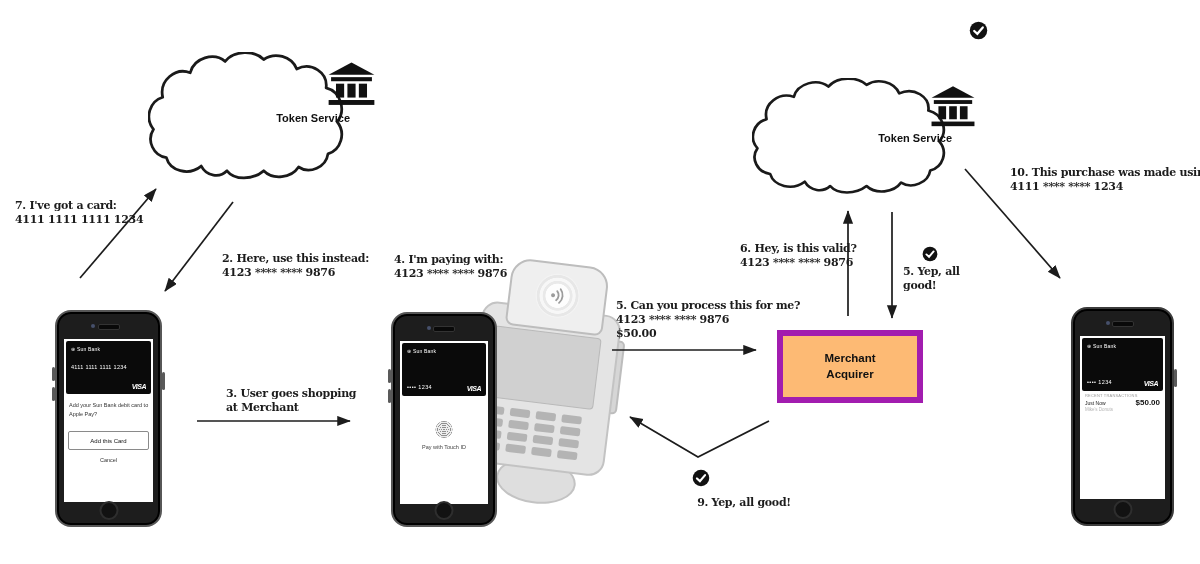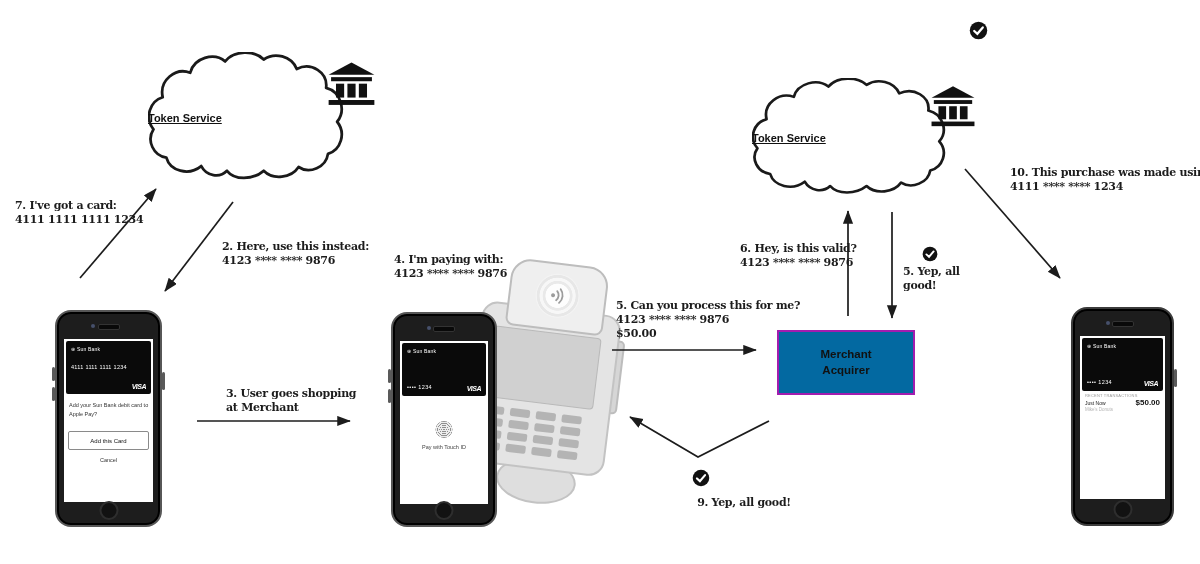--- a/index.html
+++ b/index.html
@@ -2,49 +2,49 @@
 <html><head>
 <meta charset="utf-8">
 <style>
   html,body{margin:0;padding:0;background:#fff;}
   #canvas{position:relative;width:1200px;height:564px;background:#fff;overflow:hidden;
           font-family:"Liberation Sans",sans-serif;}
   
   .txt{position:absolute;z-index:6;font-family:"DejaVu Serif",serif;font-weight:700;
        font-size:11px;line-height:14px;letter-spacing:-0.3px;color:#1c1c1c;white-space:nowrap;}
   .t1{left:15px;top:199px;}
-  .t2{left:222px;top:240px;}
+  .t2{left:222px;top:252px;}
   .t3{left:226px;top:387px;}
   .t4{left:394px;top:253px;}
   .t5{left:616px;top:299px;}
   .t6{left:740px;top:242px;}
   .t7{left:825px;top:44px;}
   .t8{left:903px;top:265px;}
   .t9{left:688px;top:496px;width:112px;text-align:center;}
   .t10{left:1010px;top:166px;}
   
   .overlay{position:absolute;left:0;top:0;z-index:4;pointer-events:none;}
   
   .cloud{position:absolute;z-index:1;}
   .cloud1{left:148px;top:52px;width:202px;height:132px;}
   .cloud2{left:752px;top:78px;width:200px;height:120px;}
   .cloud svg{position:absolute;left:0;top:0;width:100%;height:100%;}
   .cloud-label{position:absolute;left:0;right:0;top:50%;transform:translateY(-50%);
-       text-align:left;font-weight:700;font-size:11px;color:#111;text-decoration:underline;}
+       text-align:right;font-weight:700;font-size:11px;color:#111;}
   .bank{position:absolute;z-index:2;}
   .bank1{left:327px;top:62px;width:49px;height:45px;}
   .bank2{left:930px;top:86px;width:46px;height:42px;}
   
   .check{position:absolute;z-index:6;}
   .c7{left:969px;top:21px;width:19px;height:19px;}
   .c8{left:922px;top:246px;width:16px;height:16px;}
   .c9{left:692px;top:469px;width:18px;height:18px;}
   
   .ma-box{position:absolute;left:777px;top:330px;width:134px;height:61px;z-index:3;
-       border:2px solid #a21caf;background:#0369a1;display:flex;flex-direction:column;
+       border:6px solid #a21caf;background:#fdba74;display:flex;flex-direction:column;
        align-items:center;justify-content:center;font-weight:700;font-size:11.5px;
        color:#111;line-height:1.35;}
   
   .terminal{position:absolute;left:472px;top:262px;width:148px;height:240px;z-index:2;
        transform:rotate(7deg);}
   .term-tab{position:absolute;left:128px;top:70px;width:16px;height:70px;background:#d6d6d6;
        border:2px solid #bdbdbd;border-radius:5px;}
   .term-base{position:absolute;left:36px;top:196px;width:76px;height:42px;background:#dedede;
        border:2px solid #c3c3c3;border-radius:50%;}
   .term-body{position:absolute;left:2px;top:46px;width:136px;height:158px;background:#e4e4e4;

